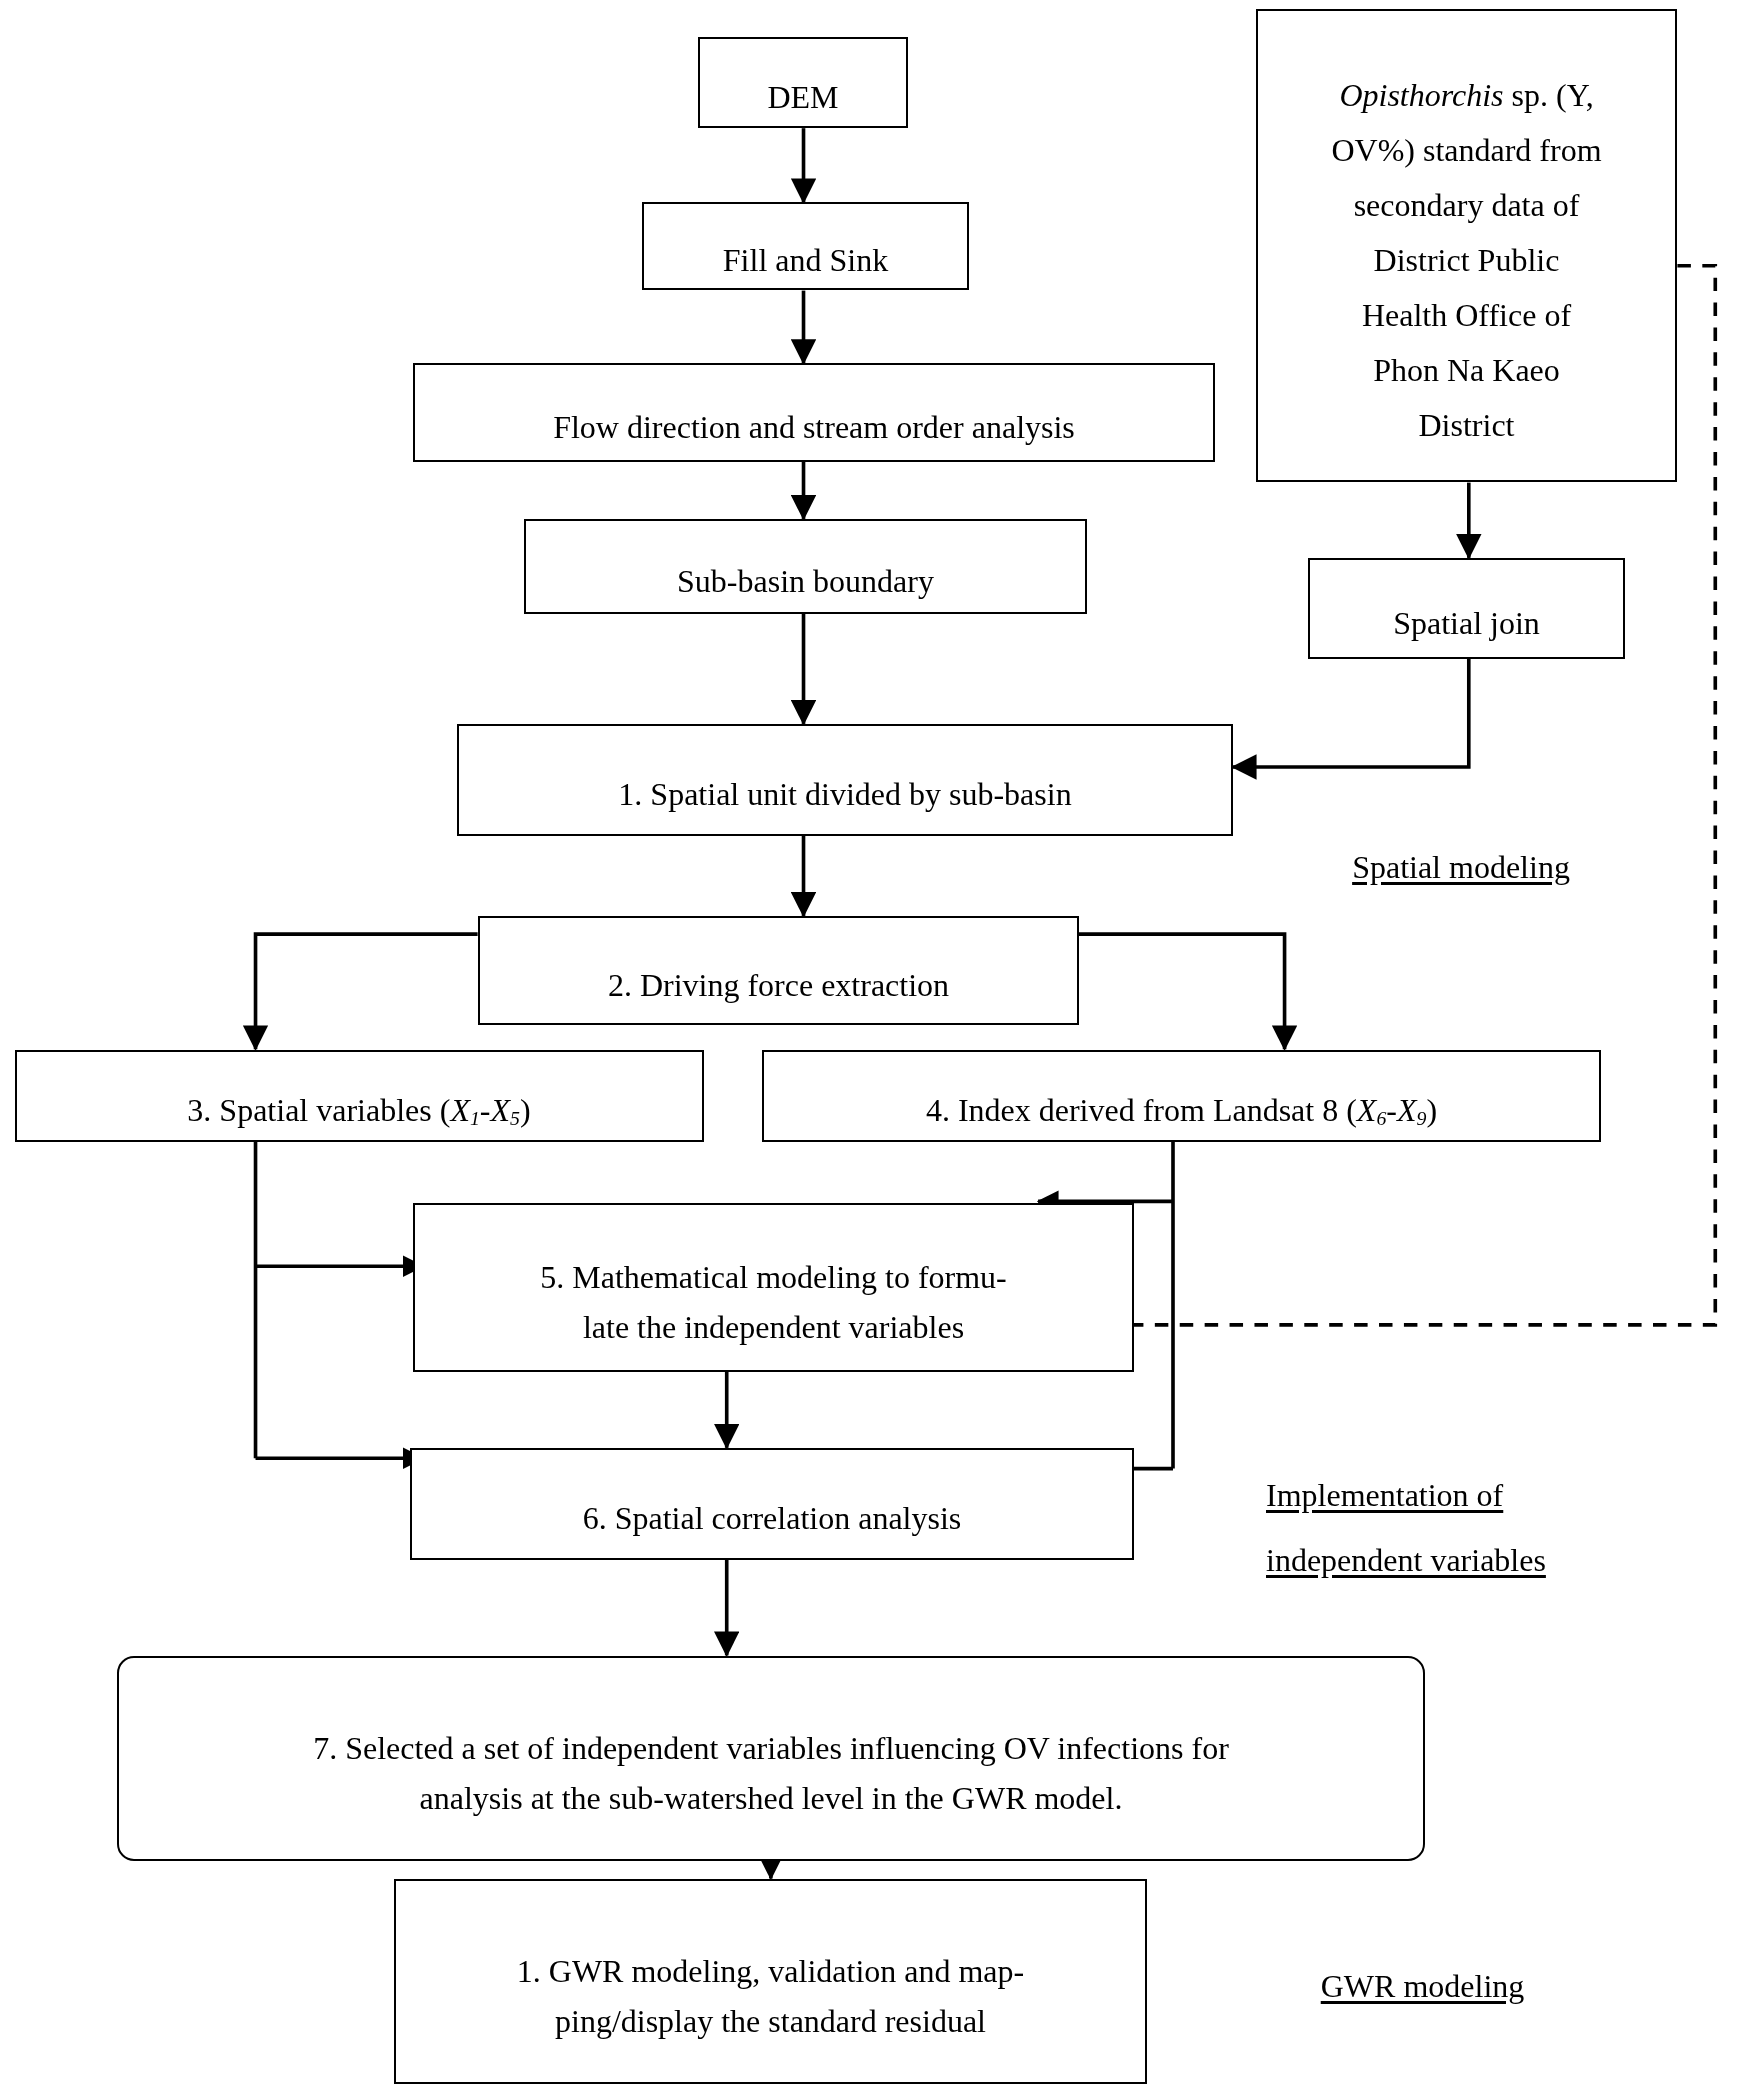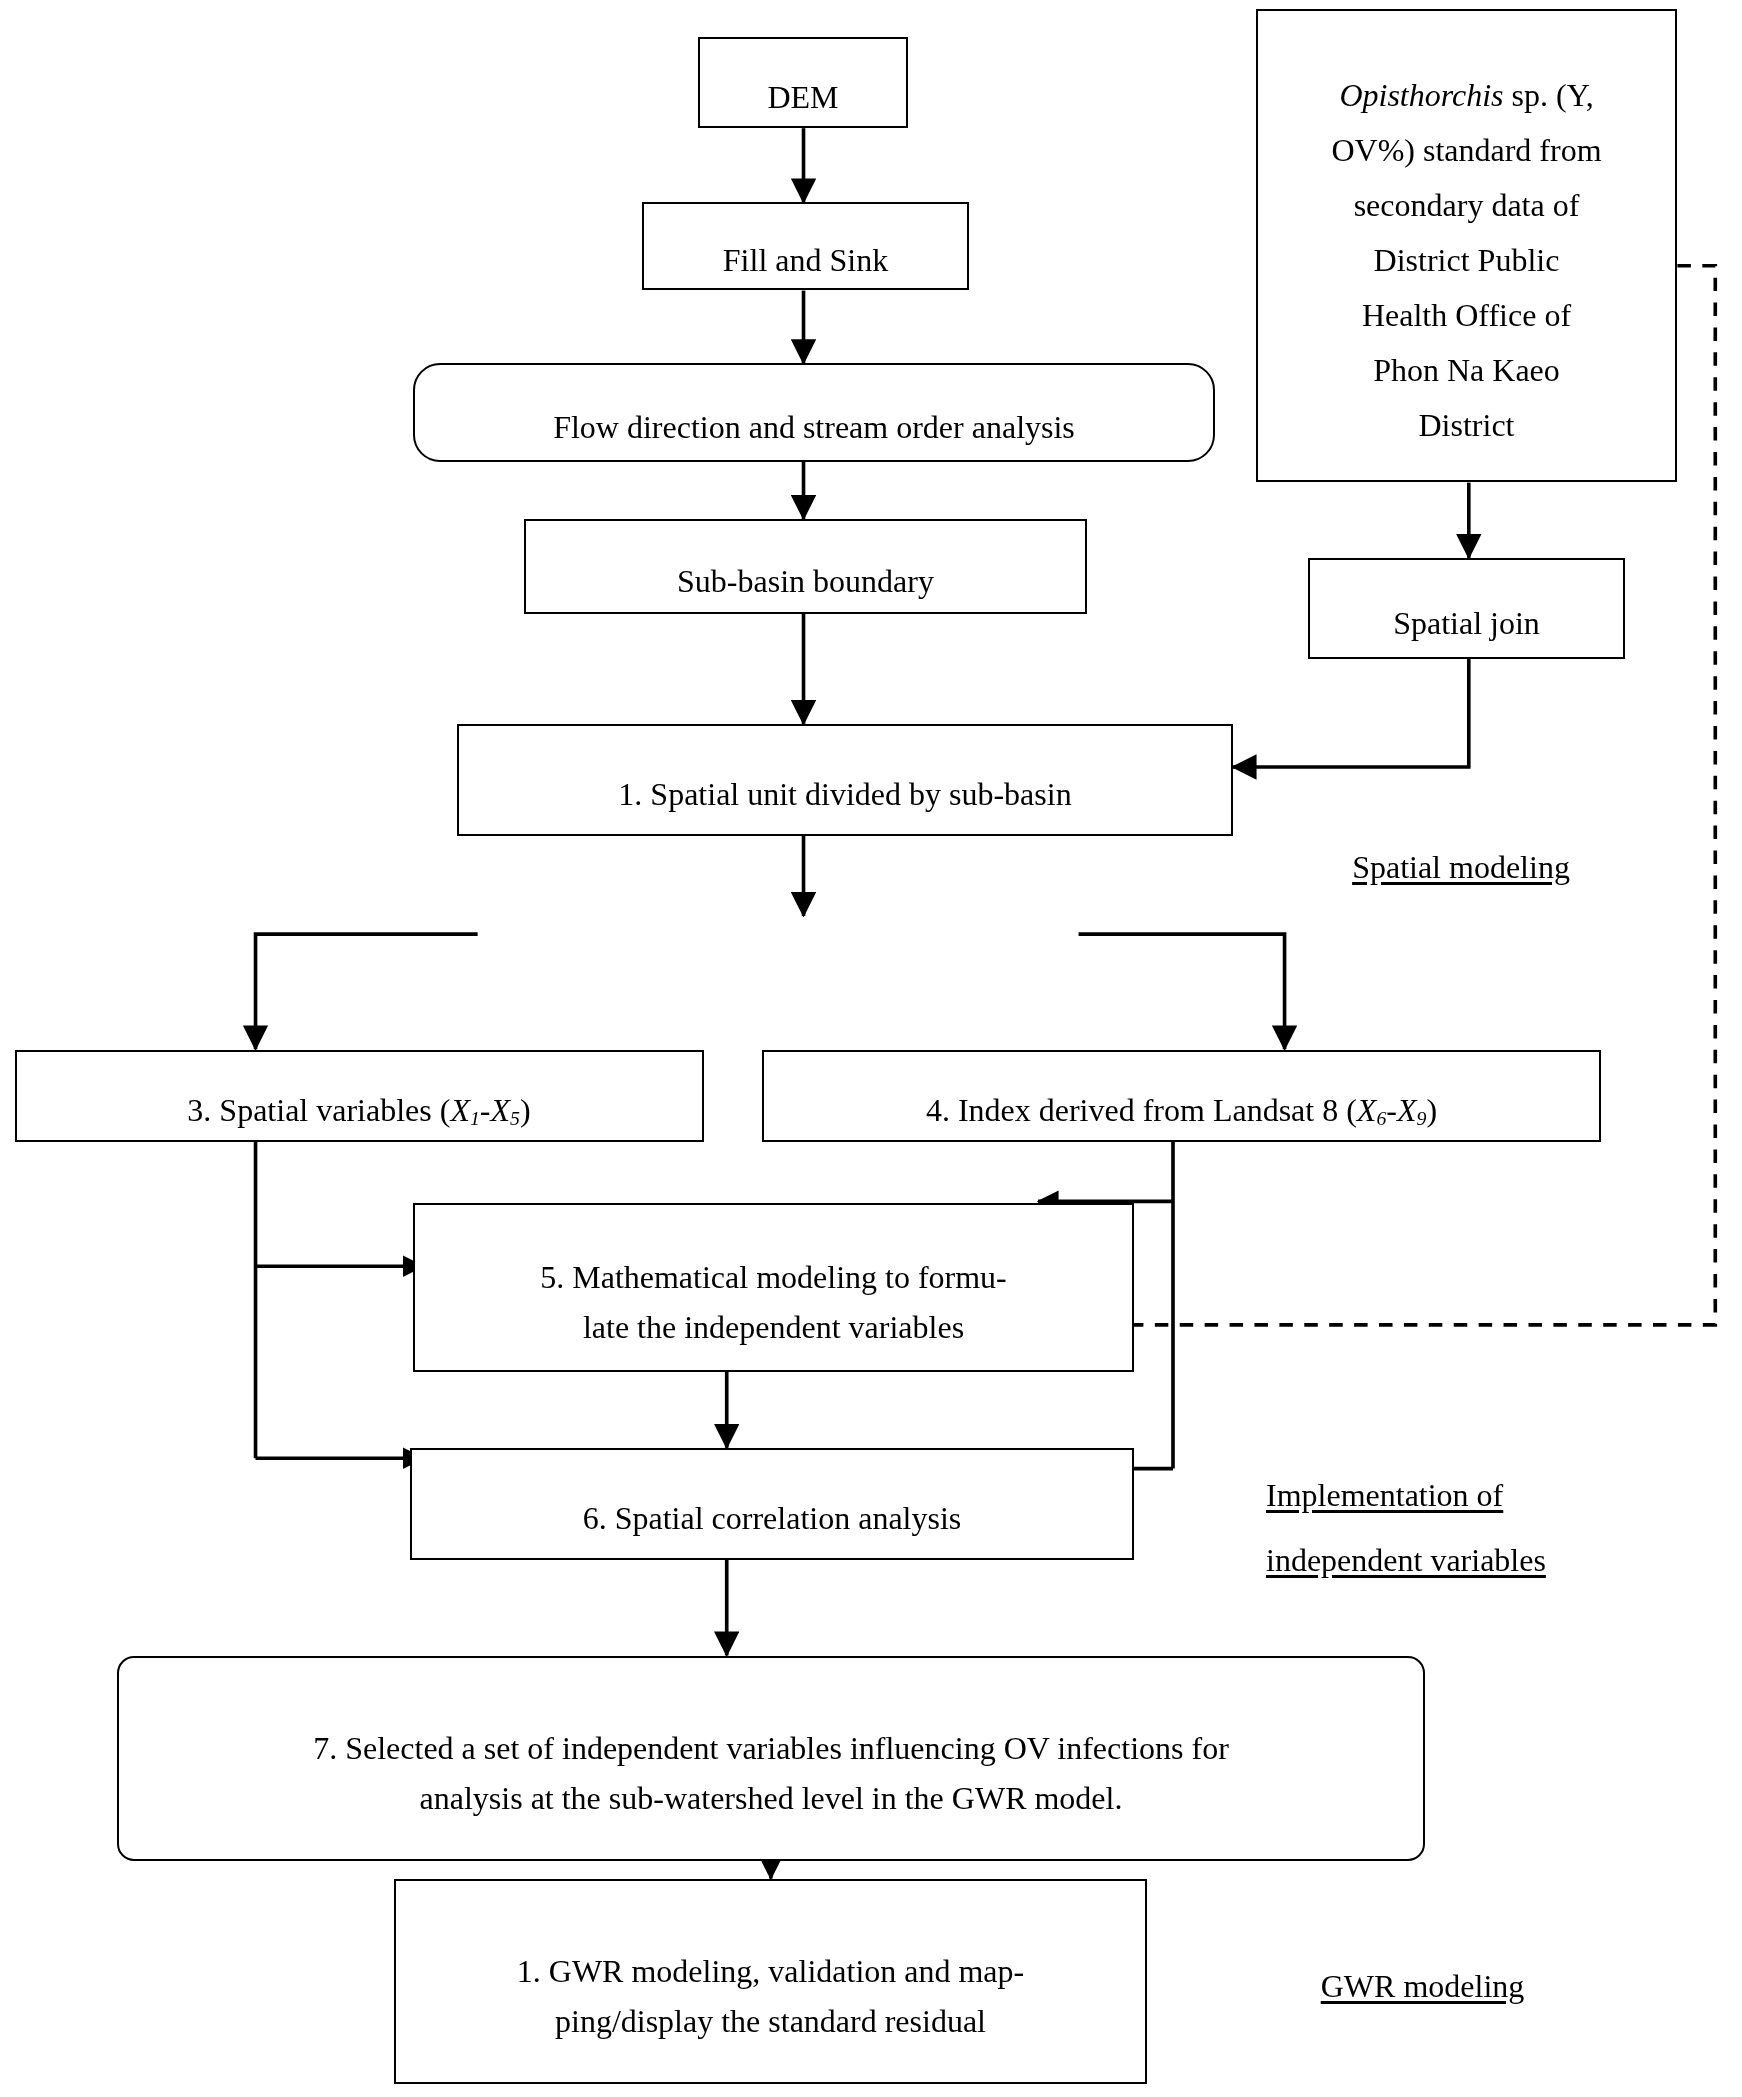--- a/index.html
+++ b/index.html
@@ -108,21 +108,21 @@
   </svg>
 
   <div class="node" style="left:698px; top:37px; width:210px; height:91px;">
     <span class="txt">DEM</span>
   </div>
 
   <div class="node" style="left:642px; top:202px; width:327px; height:88px;">
     <span class="txt">Fill and Sink</span>
   </div>
 
-  <div class="node" style="left:413px; top:363px; width:802px; height:99px;border-radius:27px;">
+  <div class="node" style="left:413px; top:363px; width:802px; height:99px;">
     <span class="txt">Flow direction and stream order analysis</span>
   </div>
 
   <div class="node" style="left:524px; top:519px; width:563px; height:95px;">
     <span class="txt">Sub-basin boundary</span>
   </div>
 
   <div class="node" style="left:1256px; top:9.3px; width:421px; height:473px; line-height:1.72;">
     <span class="txt">
       <span class="it">Opisthorchis</span><span> sp. (Y,</span><br>
@@ -136,20 +136,23 @@
   </div>
 
   <div class="node" style="left:1308px; top:558px; width:317px; height:101px;">
     <span class="txt">Spatial join</span>
   </div>
 
   <div class="node" style="left:457px; top:724px; width:776px; height:112px;">
     <span class="txt">1. Spatial unit divided by sub-basin</span>
   </div>
 
+  <div class="node" style="left:478px; top:916px; width:601px; height:109px;">
+    <span class="txt">2. Driving force extraction</span>
+  </div>
 
   <div class="node" style="left:14.5px; top:1050px; width:689px; height:92px;">
     <span class="txt"><span>3. Spatial variables (</span><span class="it">X</span><sub>1</sub><span>-</span><span class="it">X</span><sub>5</sub><span>)</span></span>
   </div>
 
   <div class="node" style="left:762px; top:1050px; width:839px; height:92px;">
     <span class="txt"><span>4. Index derived from Landsat 8 (</span><span class="it">X</span><sub>6</sub><span>-</span><span class="it">X</span><sub>9</sub><span>)</span></span>
   </div>
 
   <div class="node" style="left:413px; top:1203px; width:721px; height:169px;">

